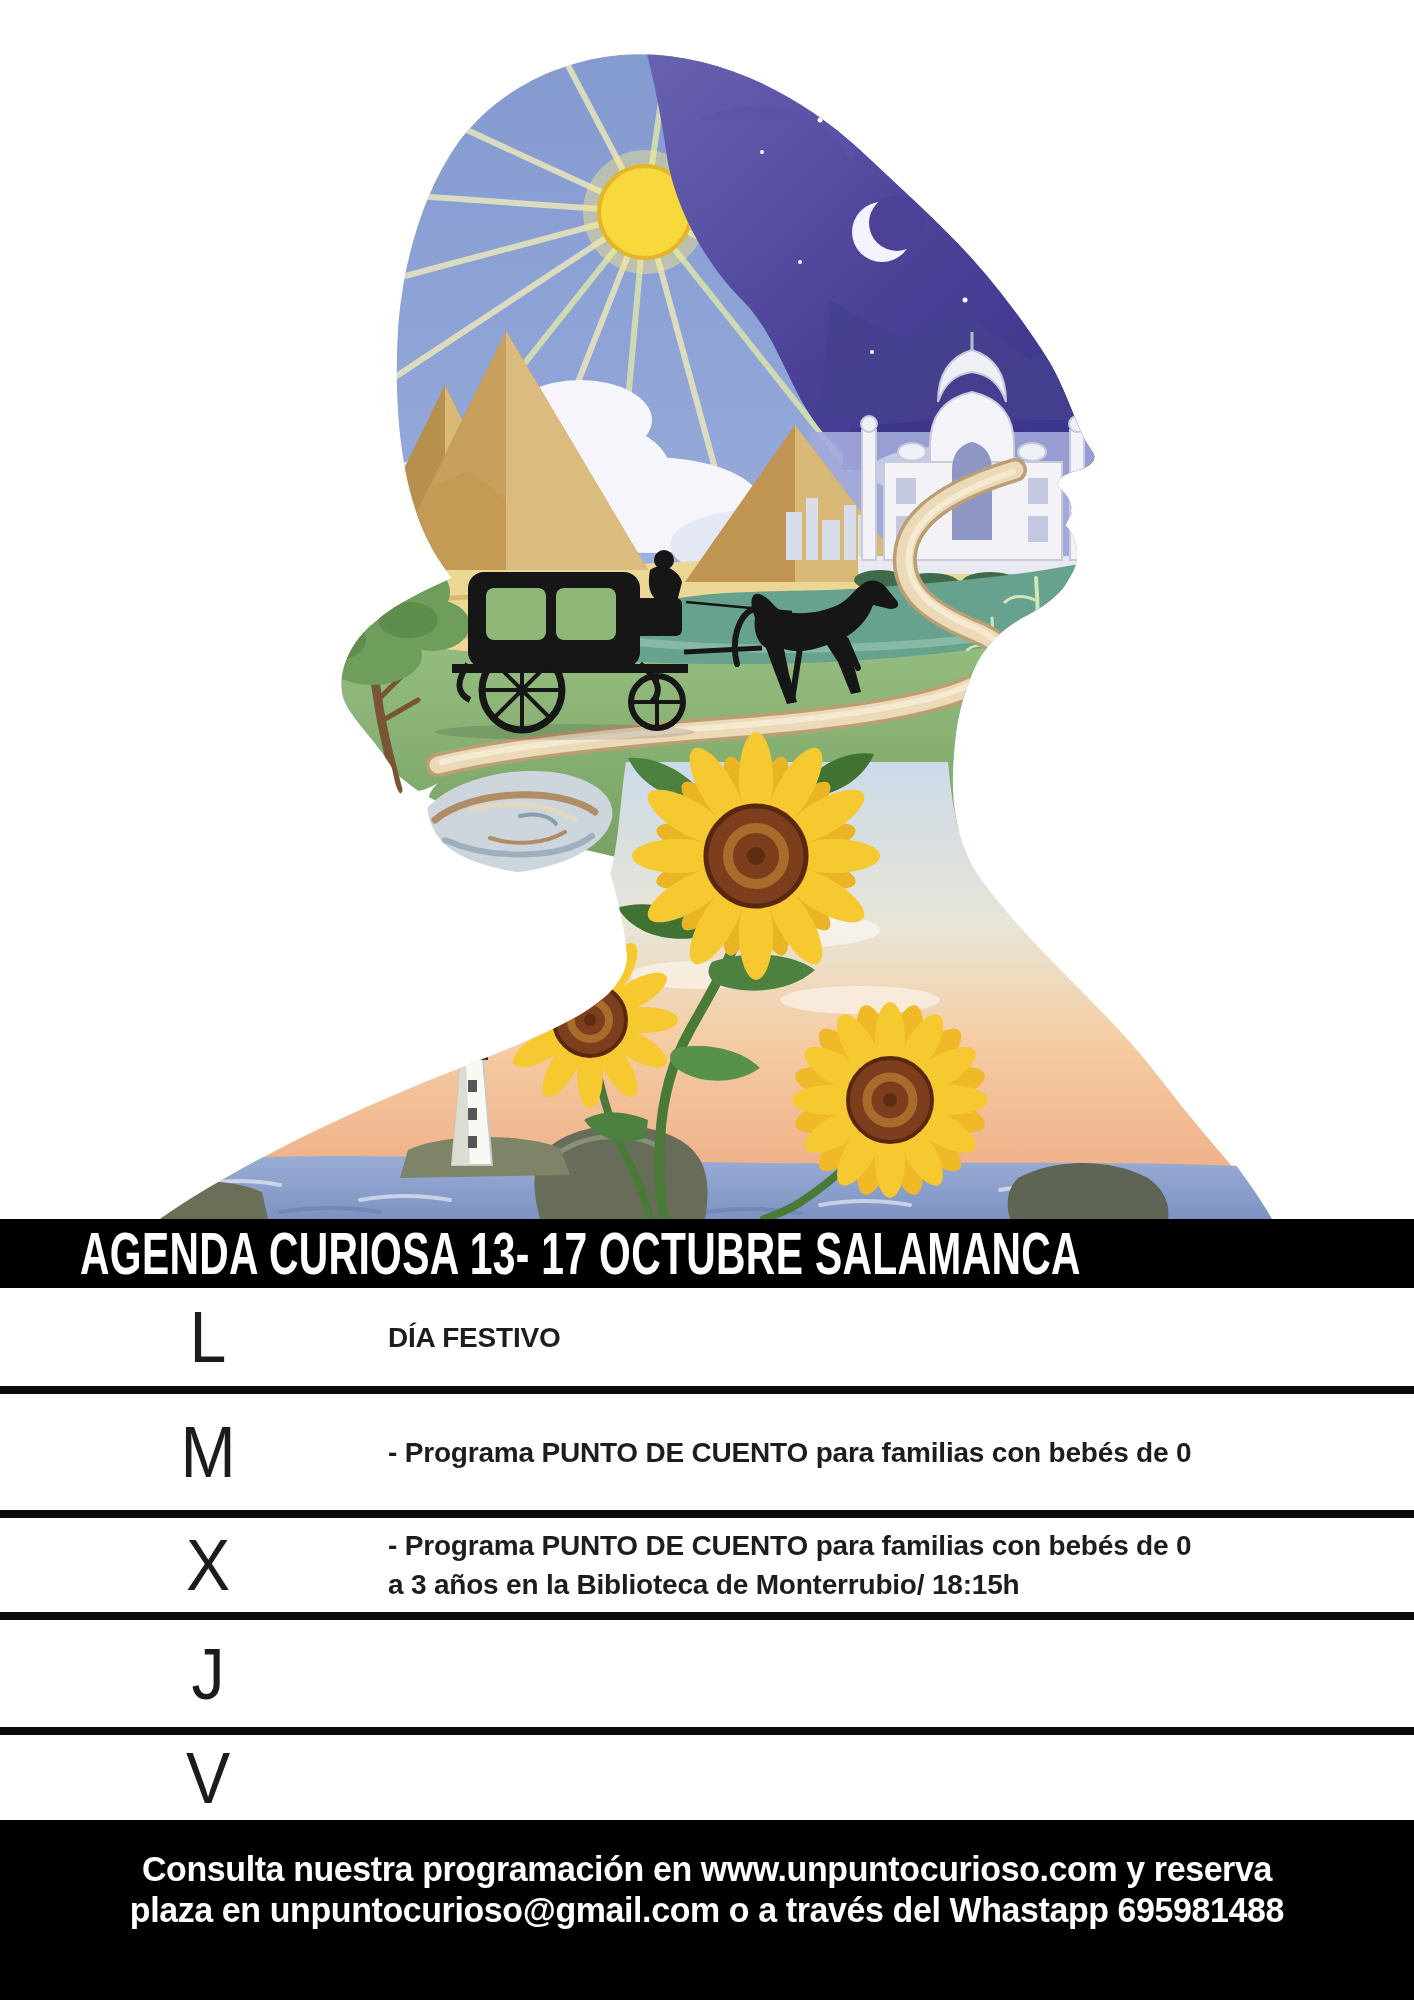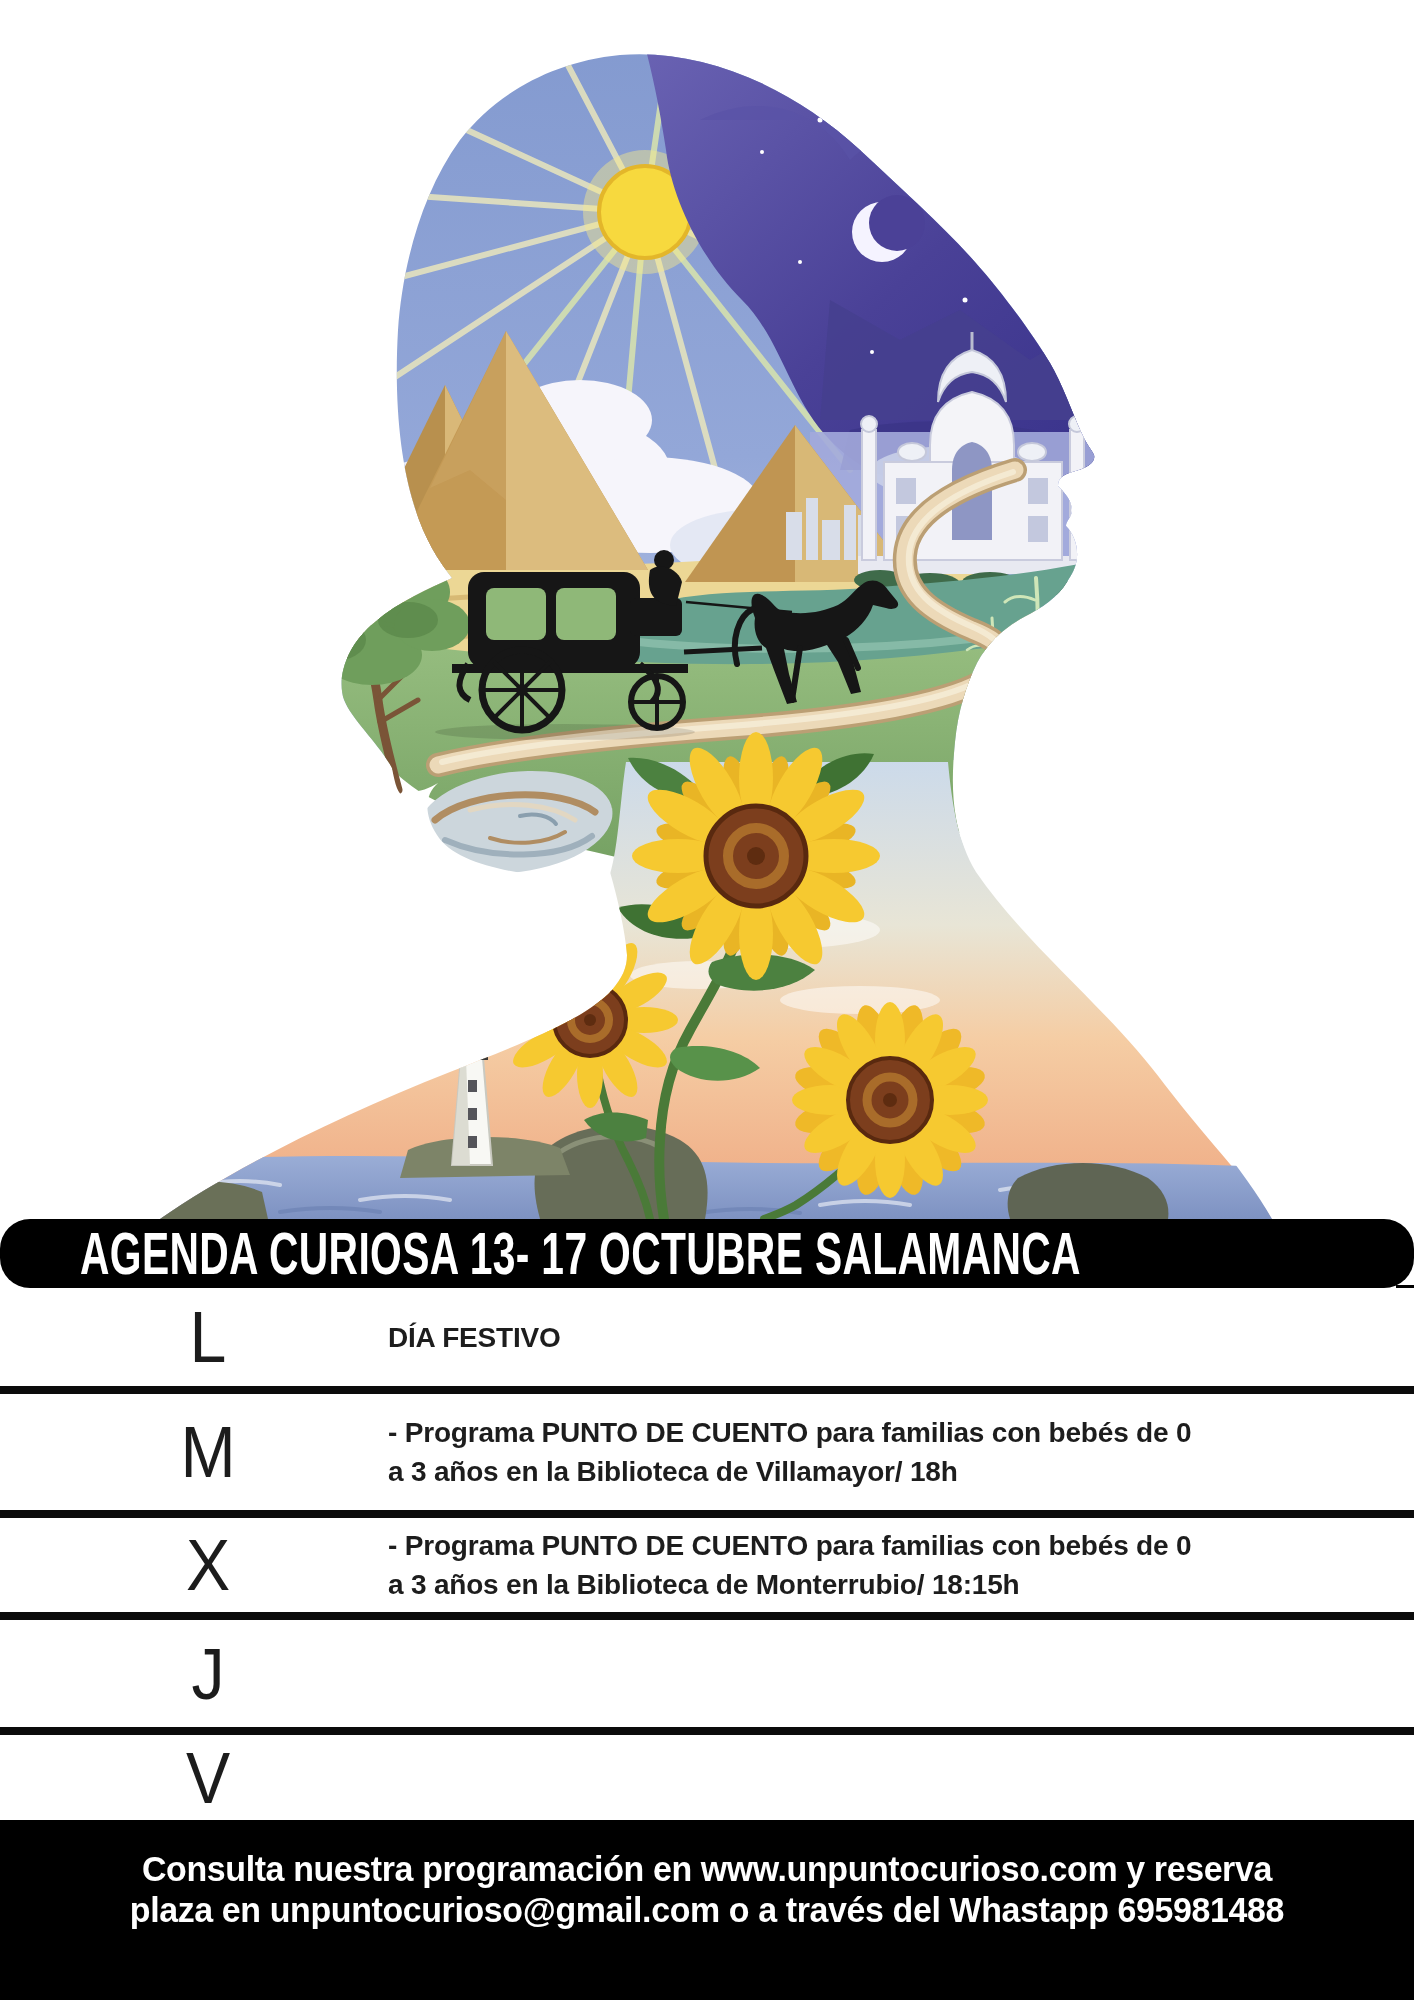--- a/index.html
+++ b/index.html
@@ -1,19 +1,19 @@
 <!DOCTYPE html>
 <html><head>
 <meta charset="utf-8">
 <style>
   html,body{margin:0;padding:0;background:#ffffff;}
   .poster{position:relative;width:1414px;height:2000px;background:#ffffff;overflow:hidden;
           font-family:"Liberation Sans", sans-serif;}
   .illustration{position:absolute;left:0;top:0;width:1414px;height:1219px;}
-  .banner{position:absolute;left:0;top:1219px;width:1414px;height:69px;background:#000000;border-radius:30px;}
+  .banner{position:absolute;left:0;top:1219px;width:1414px;height:69px;background:#000000;}
   .banner-title{display:inline-block;color:#ffffff;font-weight:bold;font-size:60px;
                 line-height:69px;white-space:nowrap;letter-spacing:.5px;
                 transform:scaleX(.68);transform-origin:left center;margin-left:80px;}
   .corner-mark{position:absolute;left:1396px;top:1285px;width:18px;height:22px;background:#000;}
   .schedule{position:absolute;left:0;top:1288px;width:1414px;}
   .row{position:relative;display:flex;align-items:center;width:1414px;background:#ffffff;}
   .row-l{height:98px;}
   .row-m{height:116px;}
   .row-x{height:94px;}
   .row-j{height:107px;}
@@ -521,21 +521,20 @@
         <div>DÍA FESTIVO</div>
         <div></div>
       </div>
     </div>
     <div class="divider"></div>
 
     <div class="row row-m">
       <div class="day-cell">M</div>
       <div class="event-text">
         <div>- Programa PUNTO DE CUENTO para familias con bebés de 0</div>
-        <div>a 3 años en la Biblioteca de Villamayor/ 18h</div>
       </div>
     </div>
     <div class="divider"></div>
 
     <div class="row row-x">
       <div class="day-cell">X</div>
       <div class="event-text">
         <div>- Programa PUNTO DE CUENTO para familias con bebés de 0</div>
         <div>a 3 años en la Biblioteca de Monterrubio/ 18:15h</div>
       </div>

